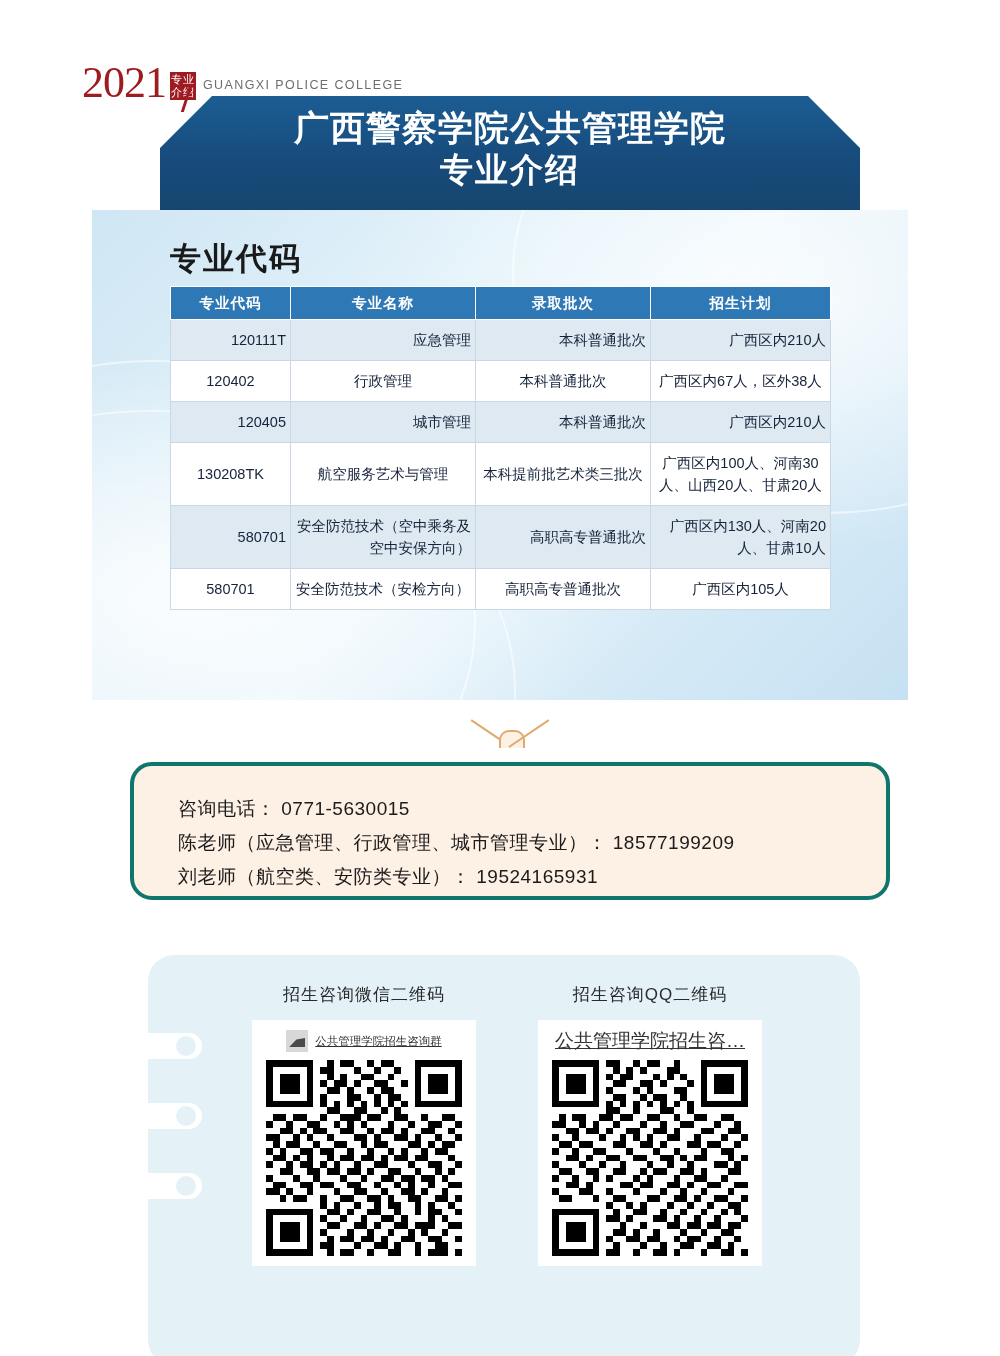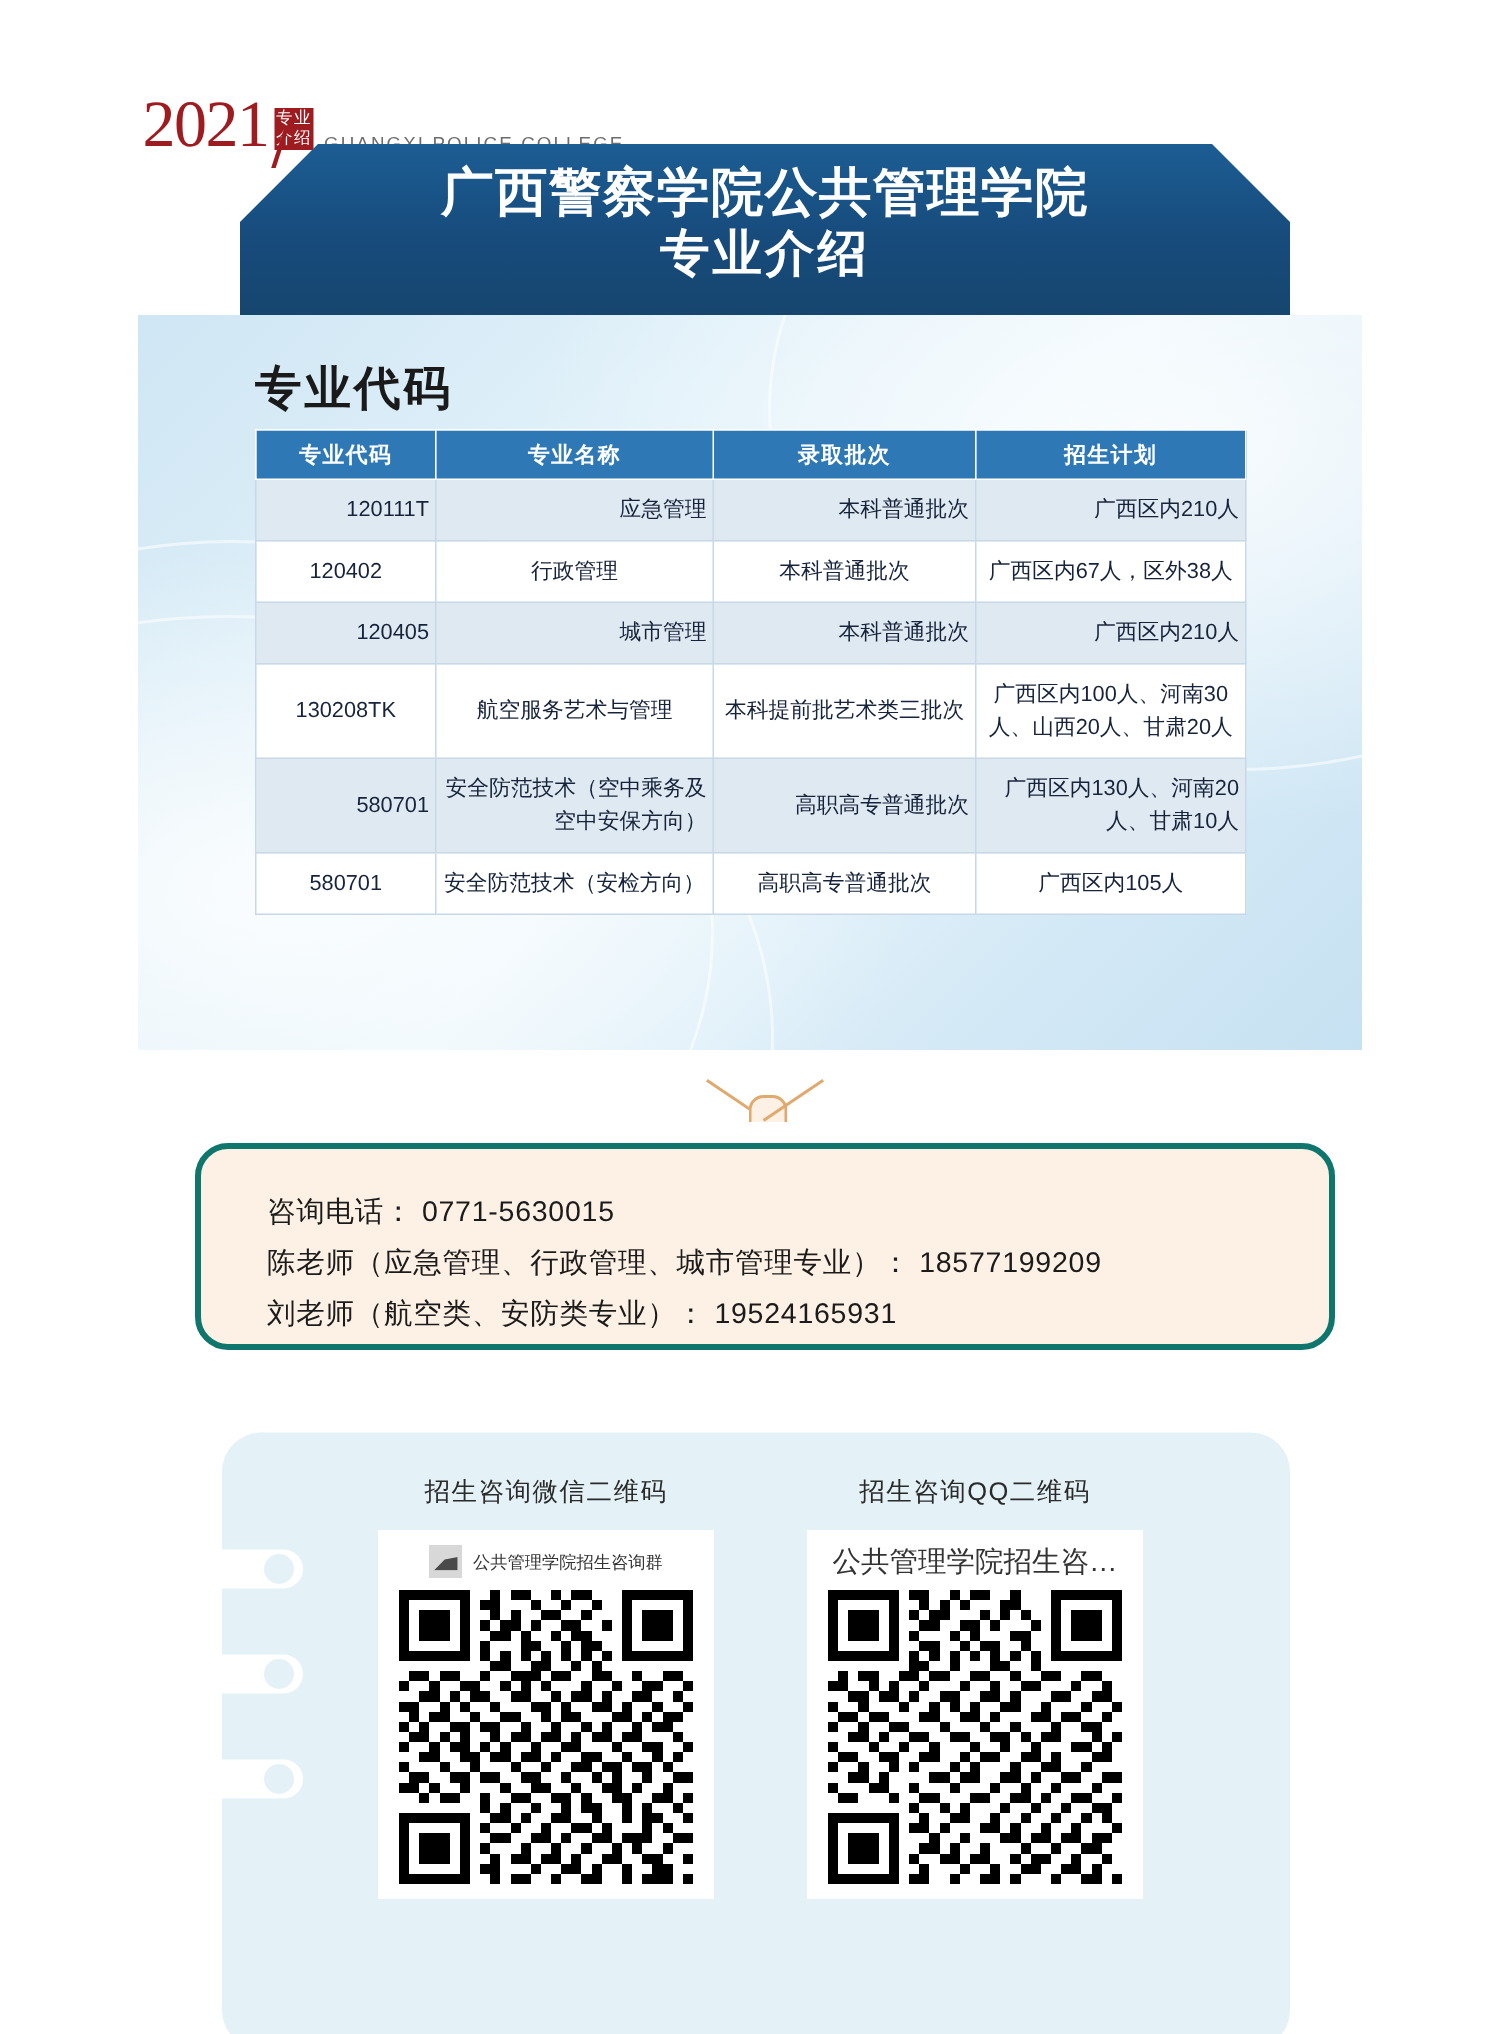--- a/index.html
+++ b/index.html
@@ -17,21 +17,21 @@
 
   
   .header {
     position: absolute;
     left: 0; top: 0;
     width: 1000px;
     height: 210px;
   }
   .year-logo {
     position: absolute;
-    left: 95px; top: 62px;
+    left: 82px; top: 62px;
     display: flex;
     align-items: flex-end;
   }
   .year-num {
     font-family: "Liberation Serif", serif;
     font-size: 44px;
     color: #9e1b20;
     line-height: 0.95;
     letter-spacing: -1px;
   }
@@ -44,21 +44,21 @@
     justify-content: center;
     background: #9e1b20;
     color: #ffffff;
     font-size: 11px;
     line-height: 13px;
     padding: 1px 1px;
     letter-spacing: 1px;
   }
   .year-en {
     margin-left: 7px;
-    margin-bottom: 1px;
+    margin-bottom: 12px;
     font-size: 12.5px;
     color: #6d6d6d;
     letter-spacing: 1.4px;
     font-family: "Liberation Sans", sans-serif;
   }
   .slash {
     position: absolute;
     left: 185px;
     top: 86px;
     width: 3px;
@@ -278,20 +278,21 @@
     background: #4a4a4a;
     clip-path: polygon(0 100%, 45% 18%, 100% 0, 100% 100%);
   }
   .qr-head-text {
     font-size: 11.5px;
     color: #333;
     white-space: nowrap;
     overflow: hidden;
     text-overflow: ellipsis;
     font-family: "Liberation Sans", sans-serif;
+    text-decoration: underline;
   }
   .qr-head-text.big { font-size: 19px; }
   .qr-img {
     width: 196px;
     height: 196px;
     margin: 6px auto 0 auto;
     background-color: #ffffff;
   }
 </style>
 </head>

